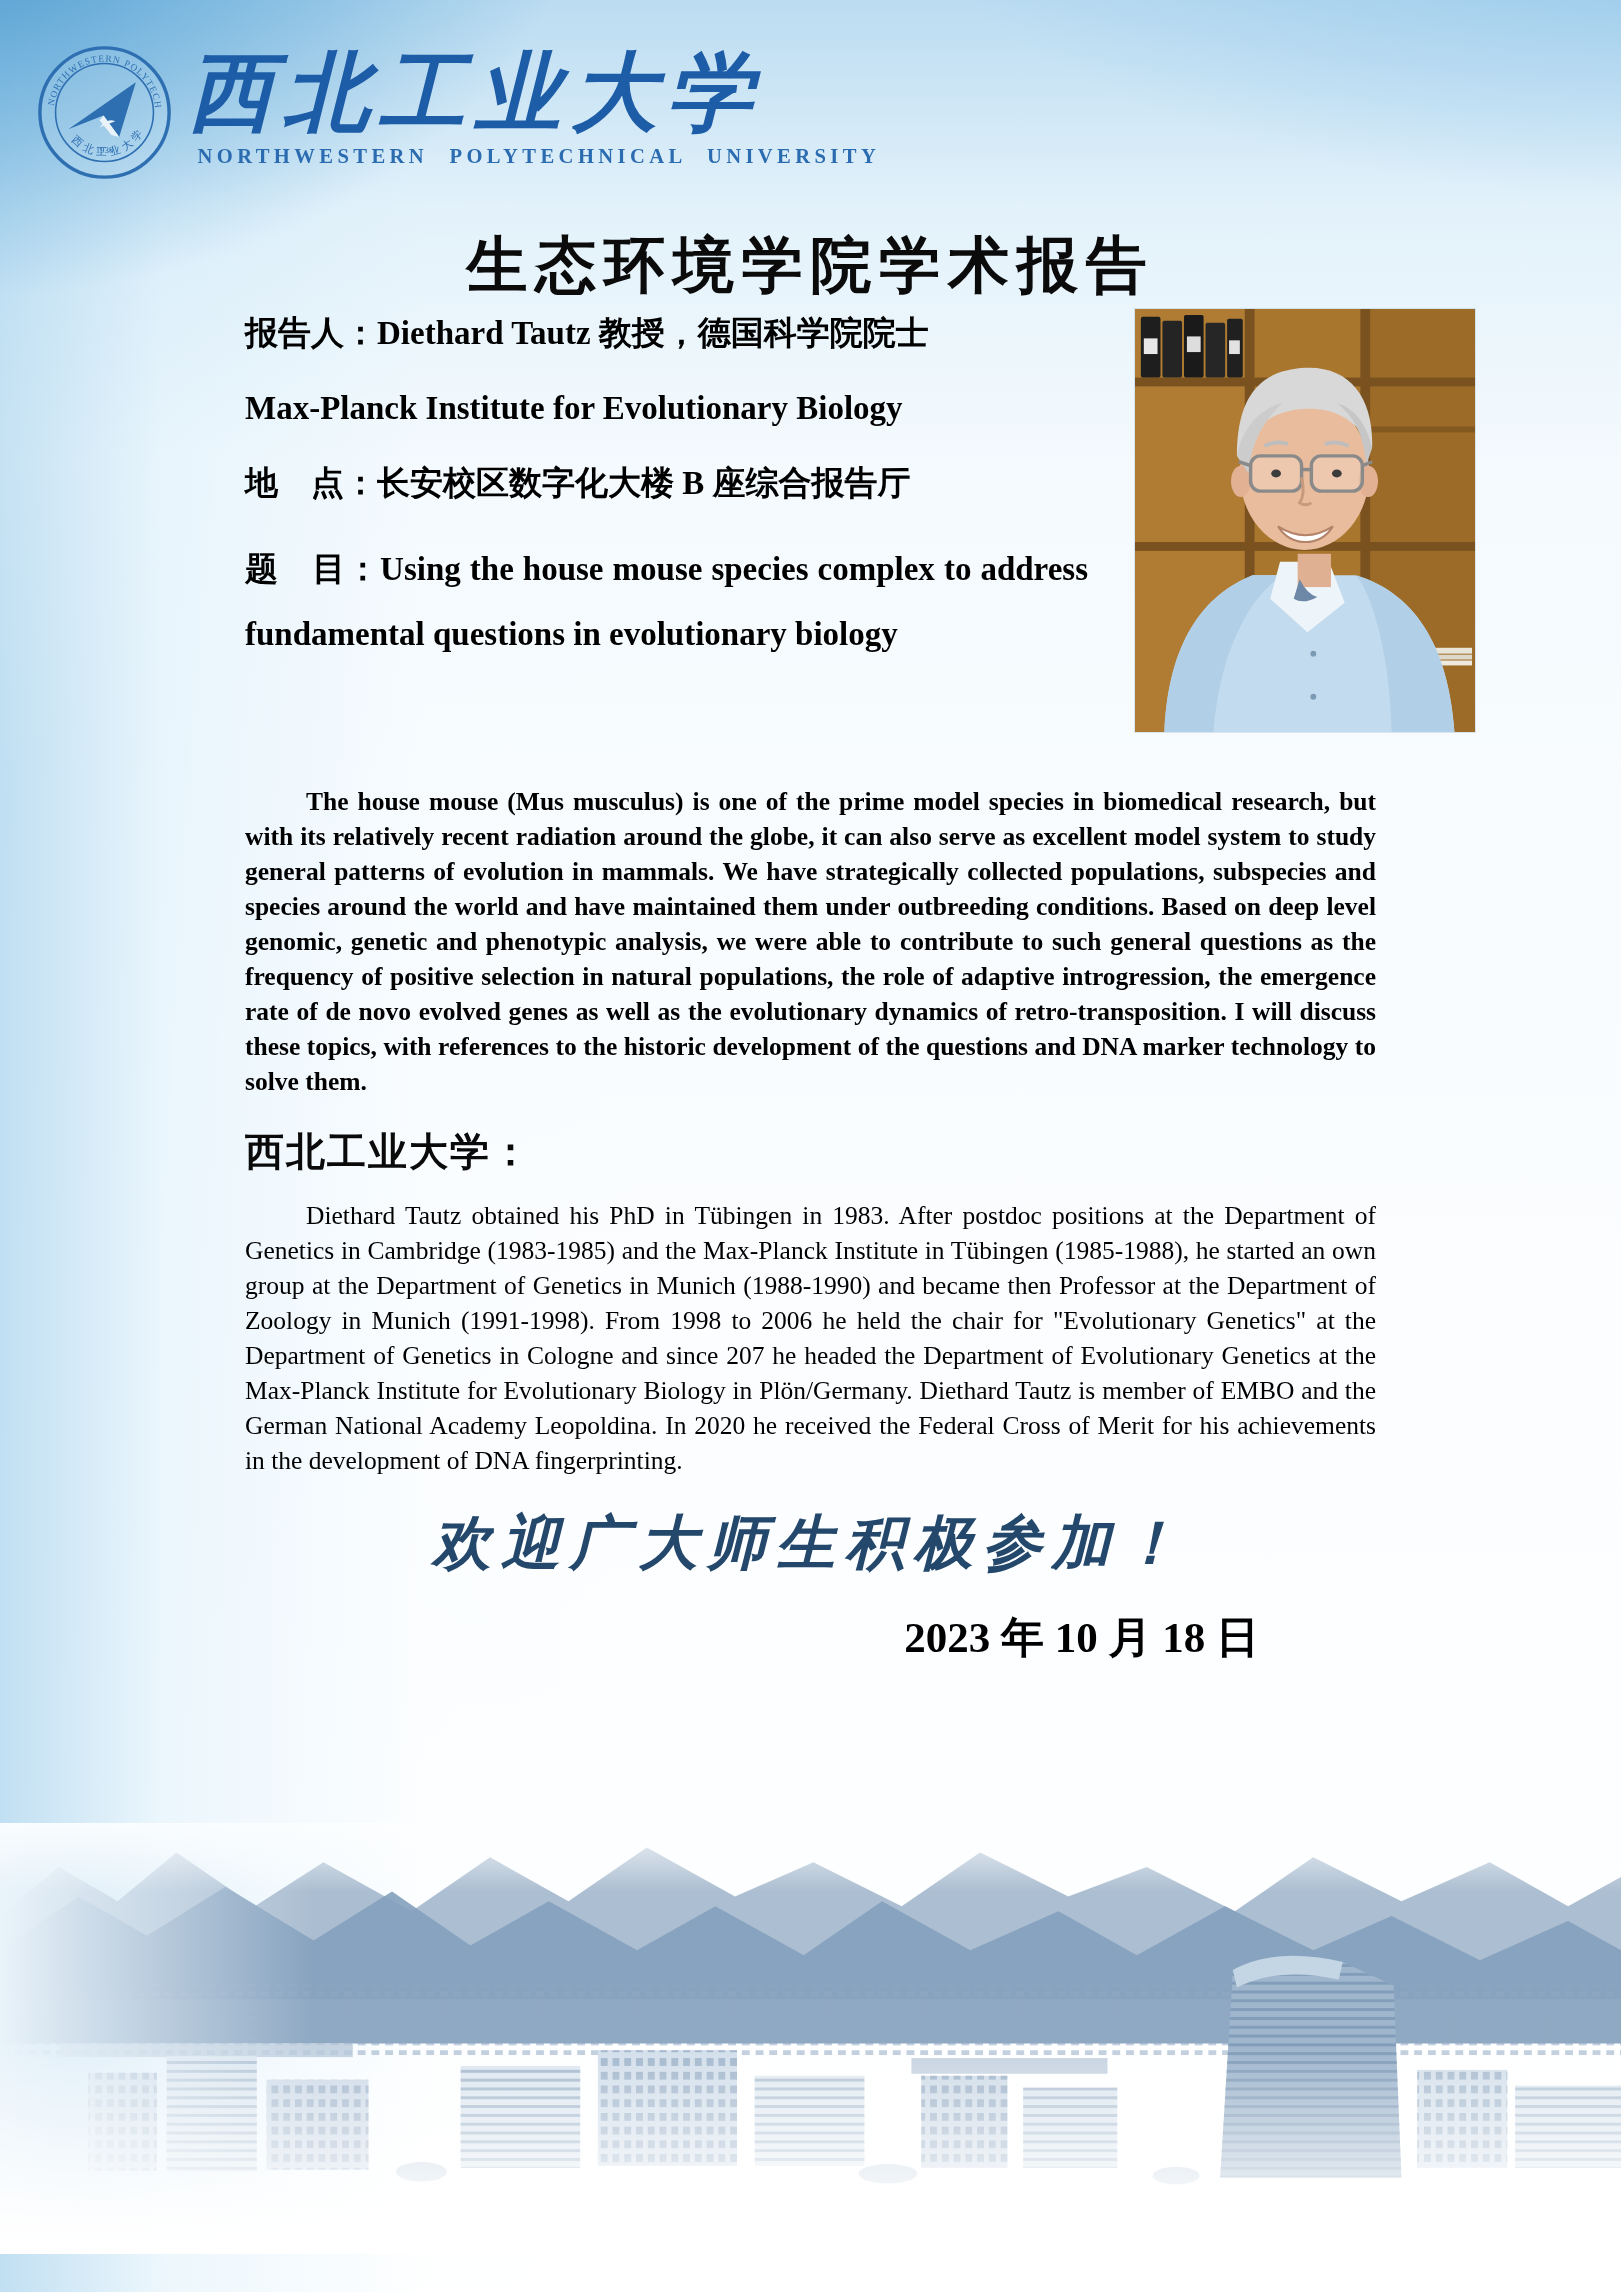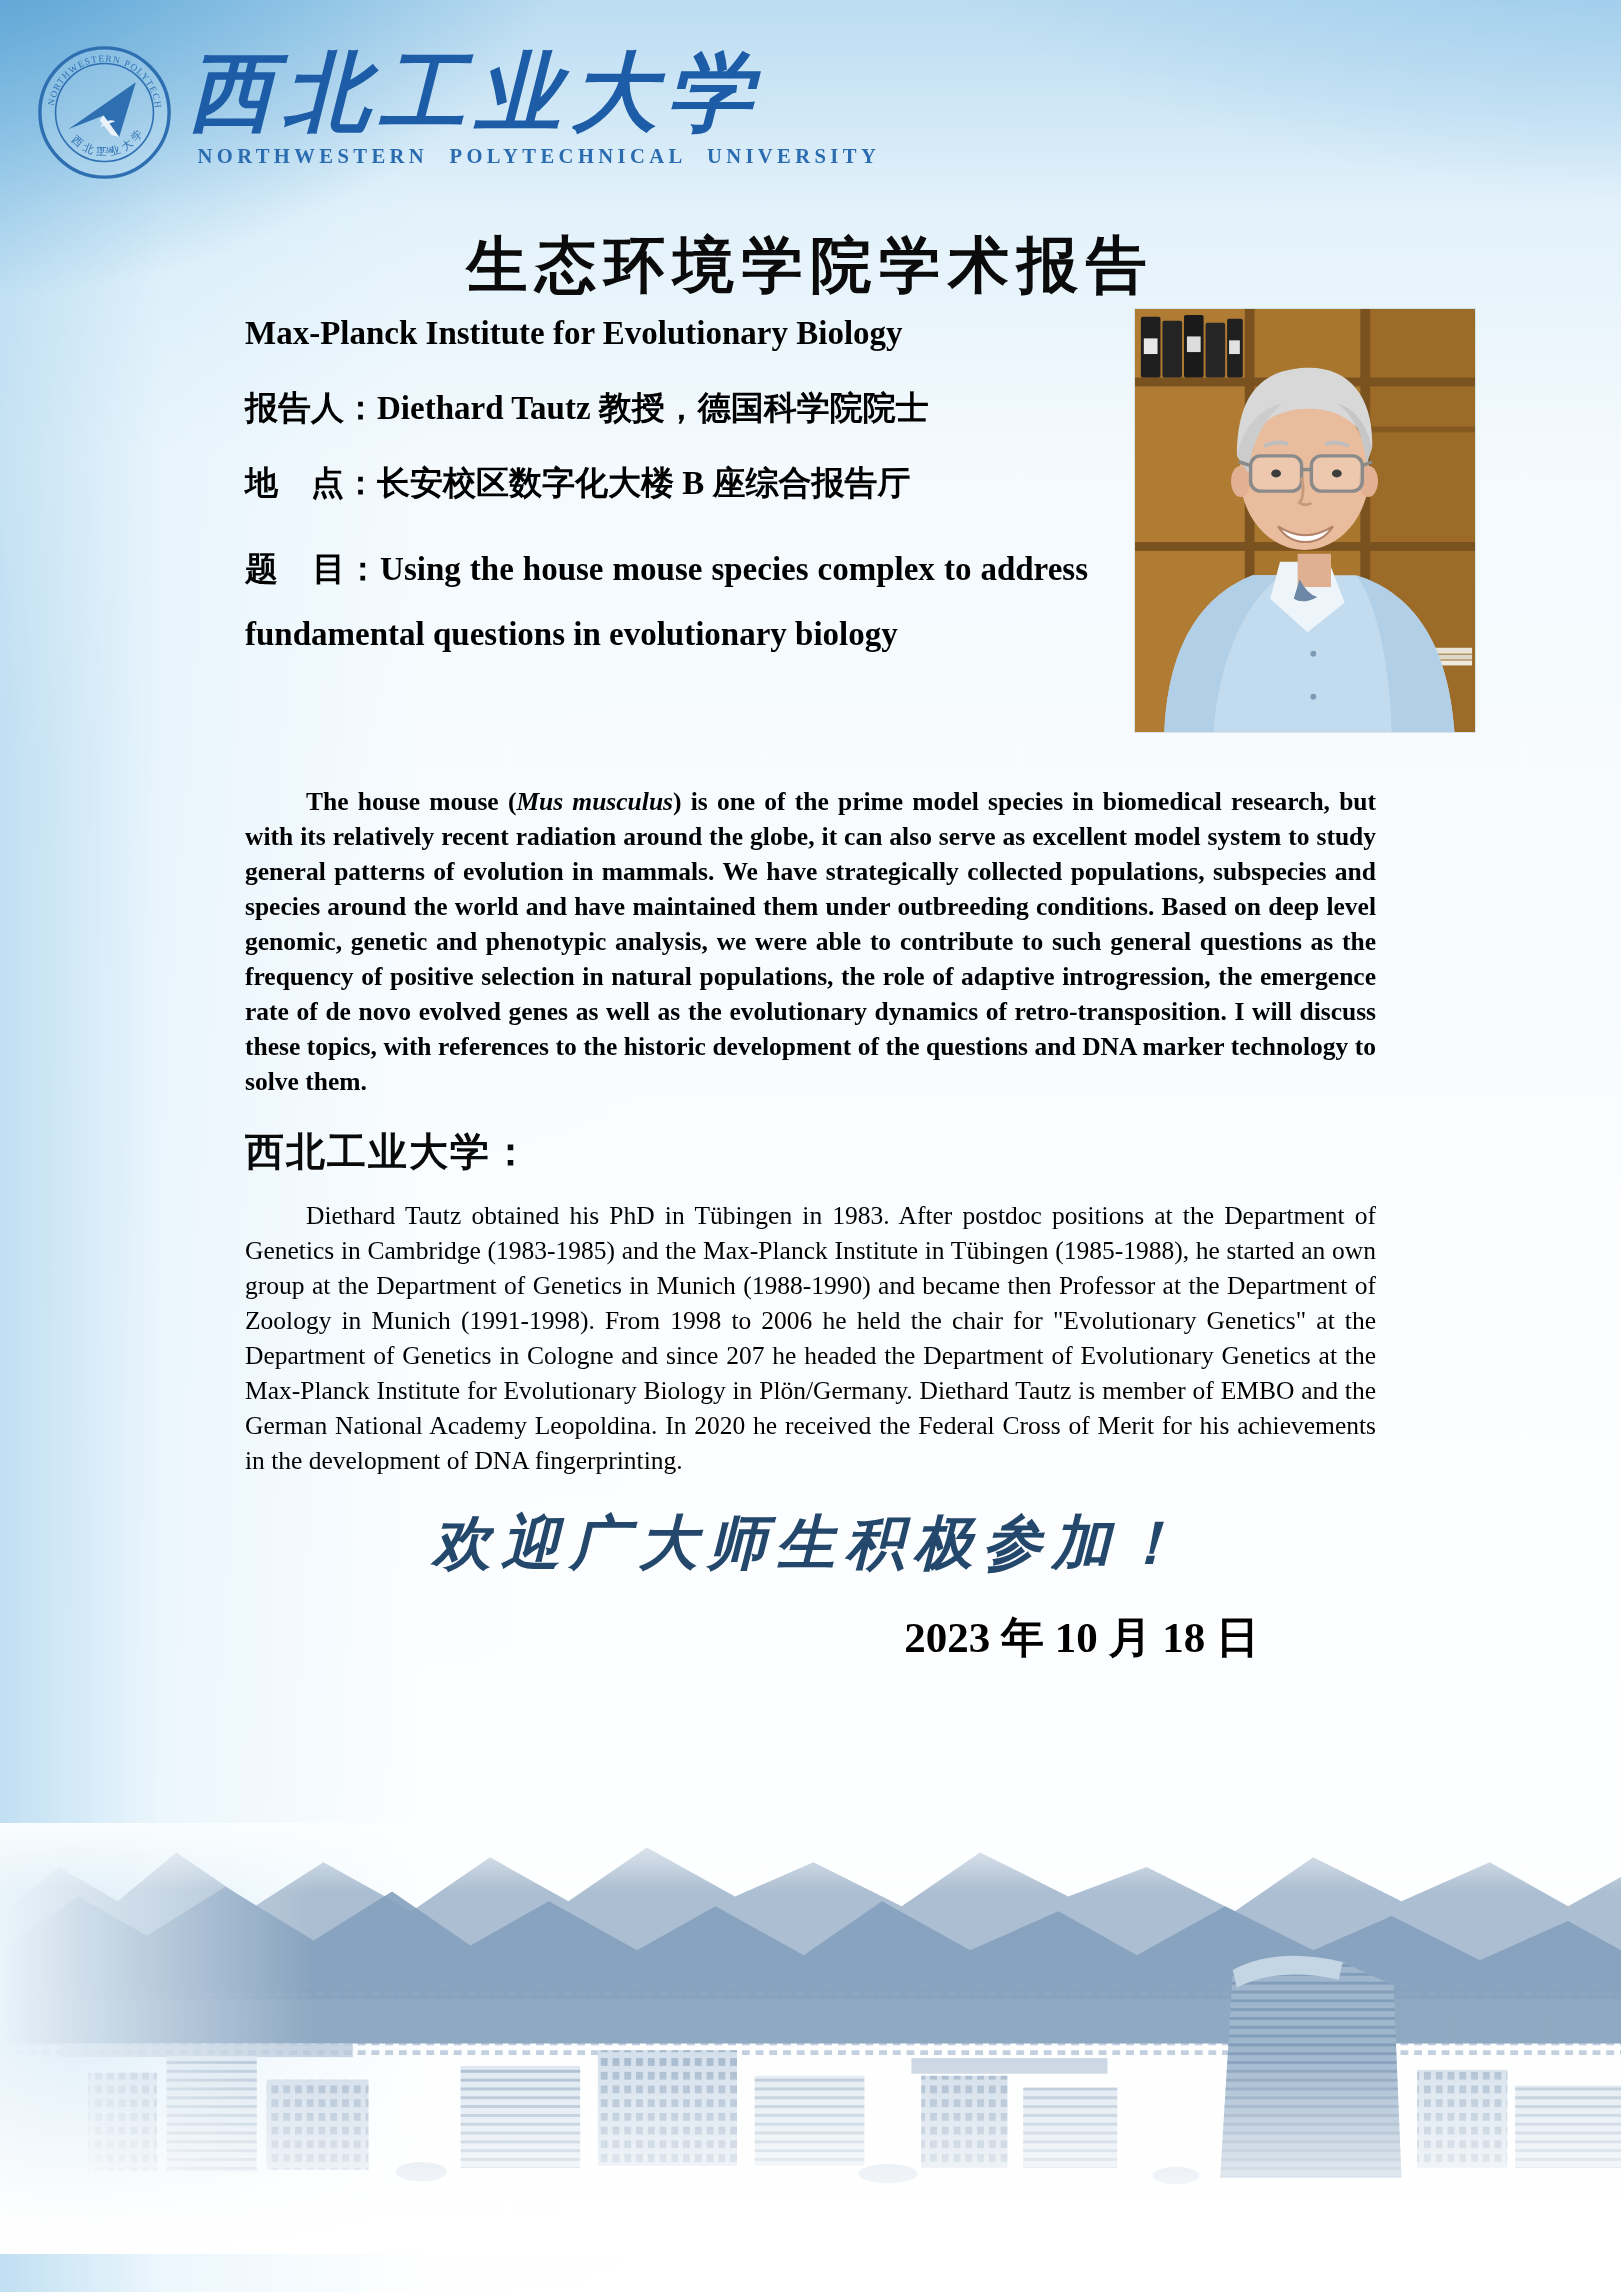--- a/index.html
+++ b/index.html
@@ -44,21 +44,21 @@
   .content-flow{position:absolute;top:784px;left:245px;width:1131px;}
   h2.section{
     margin:0 0 19.6px;font-size:39px;font-weight:700;color:#0a0a0a;letter-spacing:2px;
     font-family:"Liberation Sans","DejaVu Sans",sans-serif;
   }
   p.body{
     margin:0 0 25.5px;font-size:25.5px;line-height:35px;text-align:justify;
     text-indent:61px;color:#000;
   }
   p.body.abstract{font-weight:bold;}
-  p.body .species{font-style:italic;}
+  p.body .species{}
   .welcome{
     margin:13.7px 0 25.5px;text-align:center;font-size:59px;font-weight:bold;font-style:italic;
     color:#24486b;letter-spacing:9.8px;
     font-family:Liberation Sans, sans-serif;
   }
   .signature{margin:0 138px 19.6px 0;text-align:right;font-size:41px;color:#000;}
   .dateline{margin:0 117px 0 0;text-align:right;font-size:43px;font-weight:bold;color:#000;}
   
   .panorama{position:absolute;left:0;top:1823px;width:1621px;height:431px;pointer-events:none;}
 </style>
@@ -88,22 +88,22 @@
     </svg>
     <div class="uniname">
       <div class="cn">西北工业大学</div>
       <div class="en">NORTHWESTERN POLYTECHNICAL UNIVERSITY</div>
     </div>
   </div>
 
   <h1 class="page-title">生态环境学院学术报告</h1>
 
   <section class="info">
+    <p>报告人：Diethard Tautz 教授，德国科学院院士</p>
     <p>Max-Planck Institute for Evolutionary Biology</p>
-    <p>报告人：Diethard Tautz 教授，德国科学院院士</p>
     <p>地　点：长安校区数字化大楼 B 座综合报告厅</p>
     <p class="topic">题　目：Using the house mouse species complex to address fundamental questions in evolutionary biology</p>
   </section>
 
   <svg class="photo" viewBox="0 0 347 432" preserveAspectRatio="none">
 
     <rect x="0" y="0" width="347" height="432" fill="#a9762e"></rect>
     <rect x="0" y="0" width="118" height="432" fill="#b07c33"></rect>
     <rect x="236" y="0" width="111" height="432" fill="#9c6b28"></rect>
     <rect x="112" y="0" width="10" height="432" fill="#7a5220"></rect>

